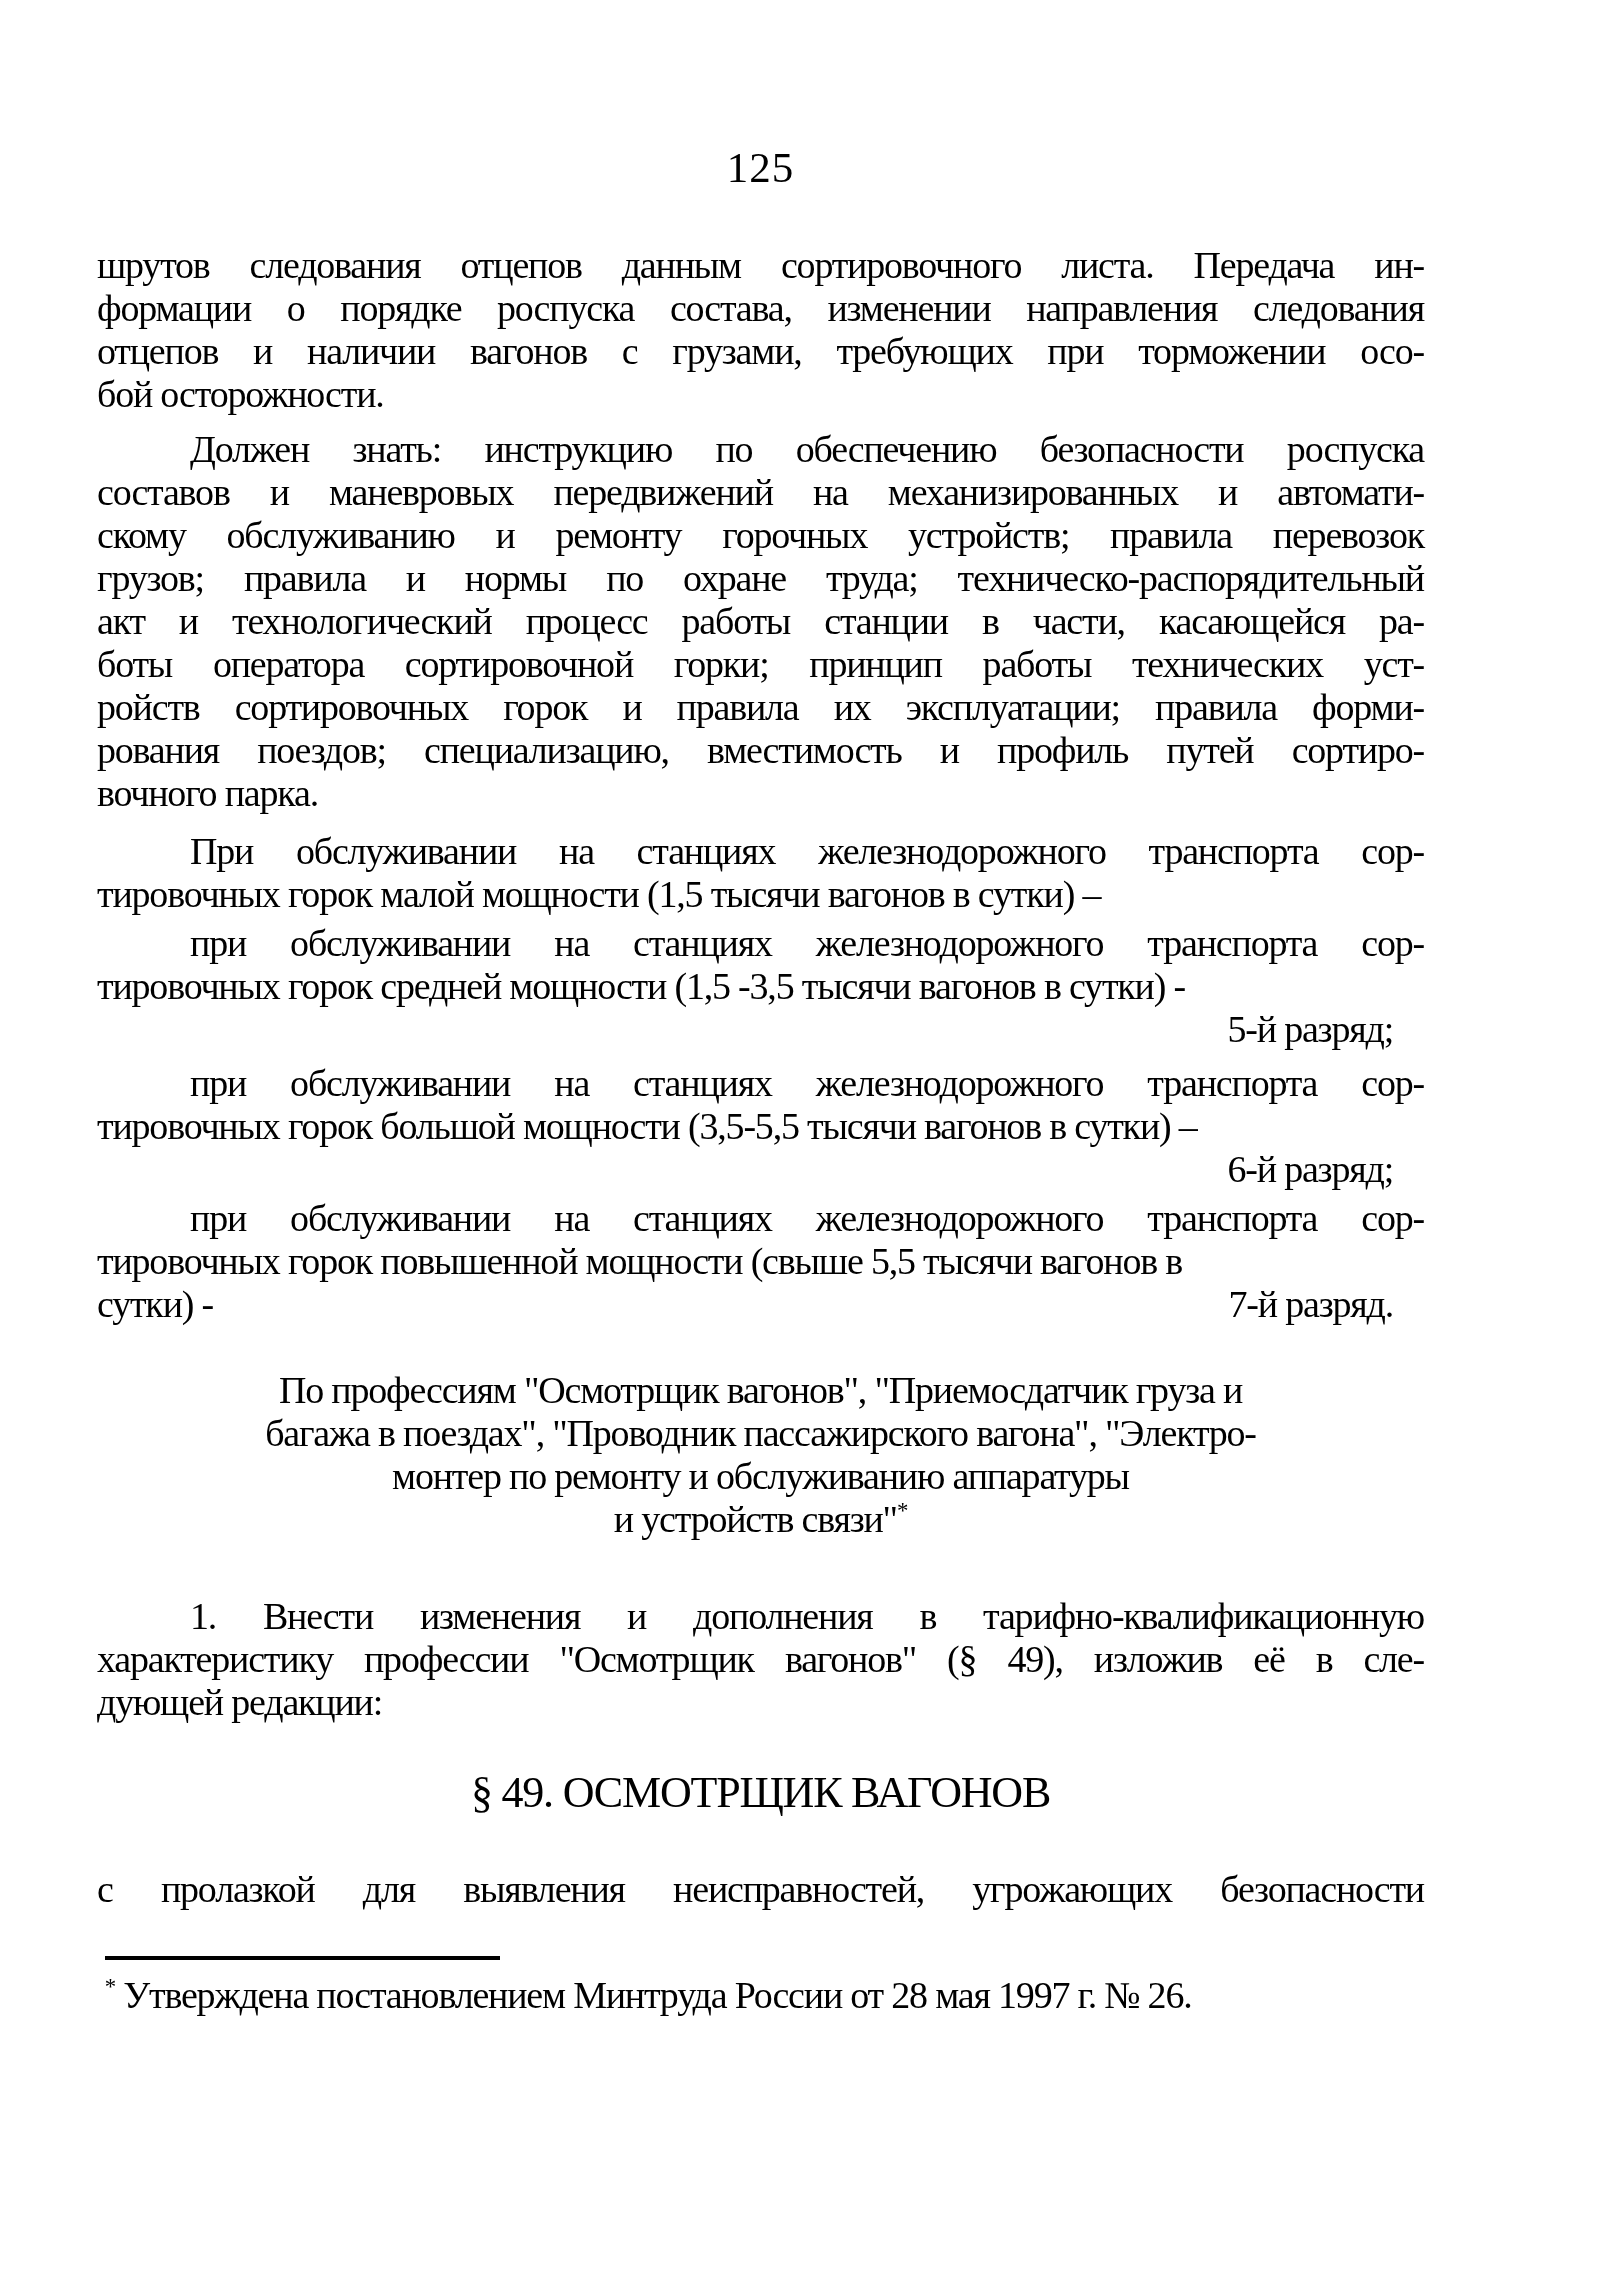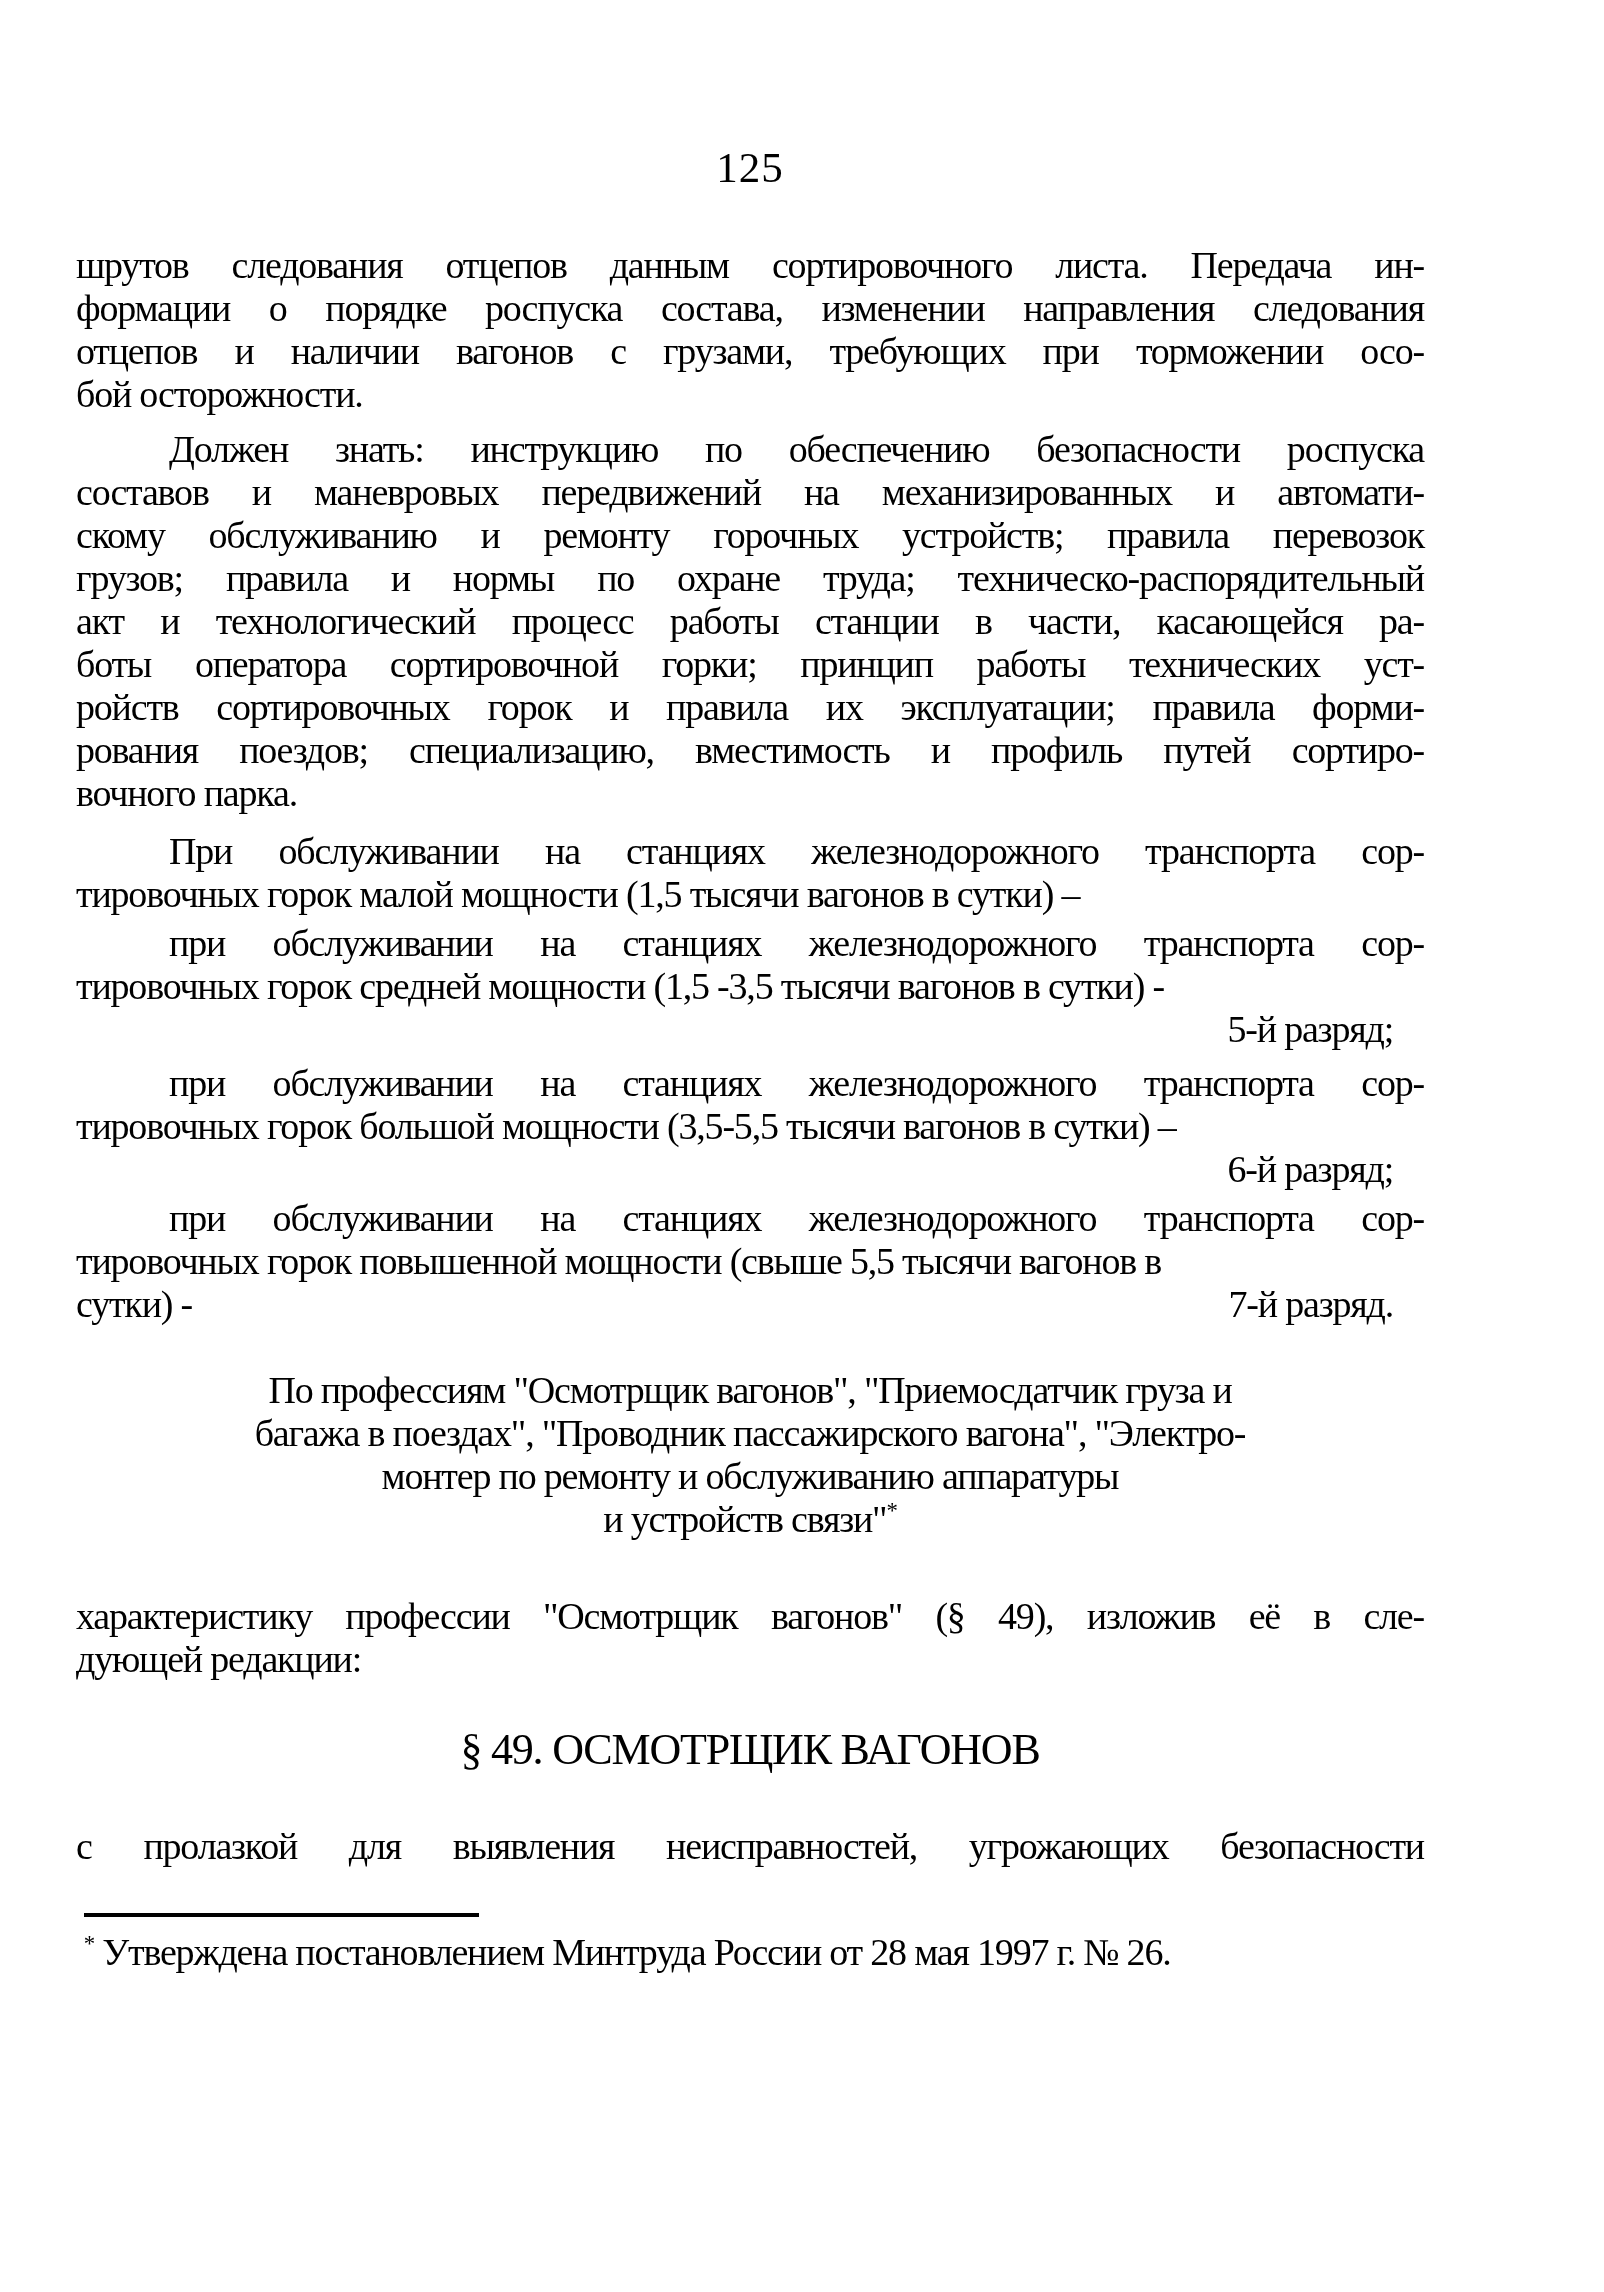--- a/index.html
+++ b/index.html
@@ -4,21 +4,21 @@
 <style>
   html, body { margin: 0; padding: 0; background: #ffffff; }
   .page {
     position: relative;
     width: 1604px;
     height: 2293px;
     background: #ffffff;
     color: #000000;
     font-family: "Liberation Serif", "DejaVu Serif", serif;
     box-sizing: border-box;
-    padding: 146px 180px 0 76px;
+    padding: 146px 180px 0 97px;
     overflow: hidden;
   }
   .pagenum {
     font-size: 43px;
     line-height: 43px;
     text-align: center;
     letter-spacing: 1px;
   }
   .body {
     font-size: 38px;
@@ -109,20 +109,21 @@
     </div>
 
     <div class="para heading">
       <div class="ln c b">По профессиям "Осмотрщик вагонов", "Приемосдатчик груза и</div>
       <div class="ln c b">багажа в поездах", "Проводник пассажирского вагона", "Электро-</div>
       <div class="ln c b">монтер по ремонту и обслуживанию аппаратуры</div>
       <div class="ln c b"><span>и устройств связи"</span><sup>*</sup></div>
     </div>
 
     <div class="para p7">
+      <div class="ln j ind">1. Внести изменения и дополнения в тарифно-квалификационную</div>
       <div class="ln j">характеристику профессии "Осмотрщик вагонов" (§ 49), изложив её в сле-</div>
       <div class="ln e">дующей редакции:</div>
     </div>
 
     <div class="para sec ln c b">§ 49. ОСМОТРЩИК ВАГОНОВ</div>
 
     <div class="para p8">
       <div class="ln j">с пролазкой для выявления неисправностей, угрожающих безопасности</div>
     </div>
 

